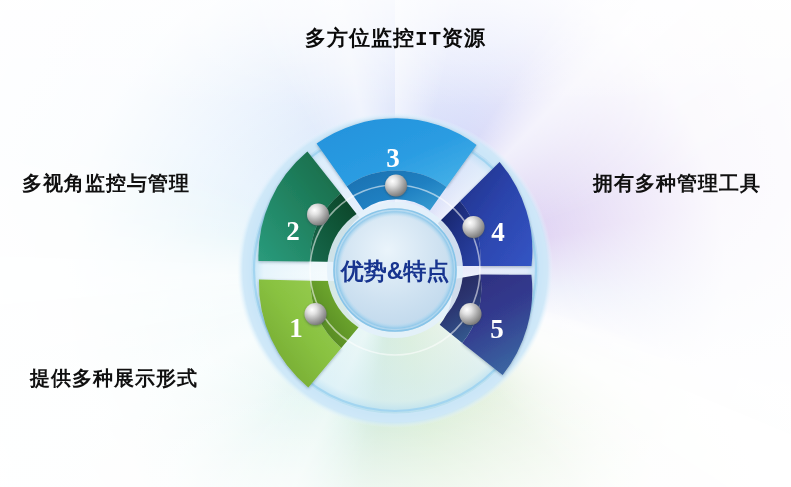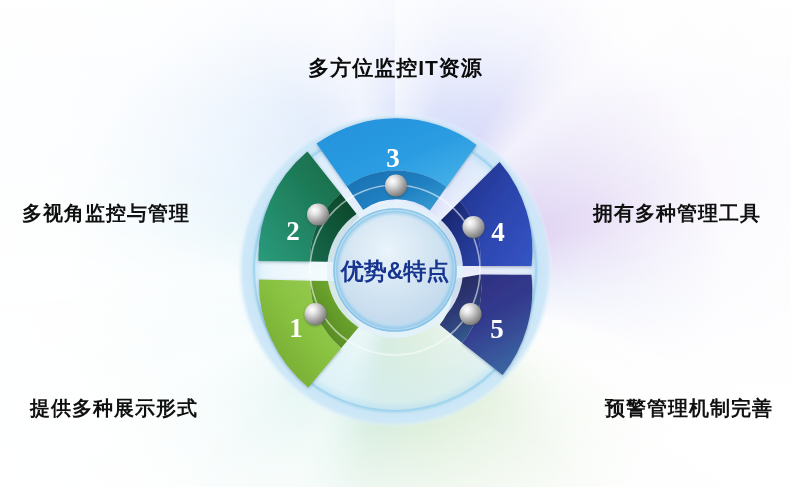--- a/index.html
+++ b/index.html
@@ -48,27 +48,26 @@
   .bg-fade{
     background:linear-gradient(180deg, rgba(255,255,255,.55) 0%, rgba(255,255,255,0) 22%, rgba(255,255,255,0) 78%, rgba(255,255,255,.45) 100%);
   }
 
   
   #wheel{position:absolute;left:0;top:0;width:791px;height:487px;}
 
   
   .label{
     position:absolute;
-    font-family:Liberation Sans, sans-serif;
+    font-family:Liberation Mono, monospace;
     font-weight:bold;
     font-size:20px;
     letter-spacing:1px;
     color:#101010;
     white-space:nowrap;
-    margin-top:30px;
   }
   #title-top{
     left:0;right:0;top:24px;text-align:center;
     font-size:21px;color:#0b0b0b;letter-spacing:1px;
   }
   #label-tl{left:22px;  top:170px;}
   #label-bl{left:30px;  top:365px;}
   #label-tr{right:30px; top:170px;}
   #label-br{right:18px; top:365px;}
 </style>
@@ -221,15 +220,14 @@
     <text x="498" y="241" text-anchor="middle" font-family="Liberation Serif, DejaVu Serif, serif" font-size="27" font-weight="bold" fill="#ffffff">4</text>
     <text x="497" y="338" text-anchor="middle" font-family="Liberation Serif, DejaVu Serif, serif" font-size="27" font-weight="bold" fill="#ffffff">5</text>
 
     <text x="395" y="279" text-anchor="middle" font-family="Liberation Sans, DejaVu Sans, sans-serif" font-size="23" font-weight="bold" fill="#17348f" id="svg-center-text">优势&amp;特点</text>
   </svg>
 
   <div class="label" id="title-top">多方位监控IT资源</div>
   <div class="label" id="label-bl">提供多种展示形式</div>
   <div class="label" id="label-tl">多视角监控与管理</div>
   <div class="label" id="label-tr">拥有多种管理工具</div>
-  <div class="label" id="label-br">预警管理机制完善</div>
 
 </div>
 
 </body></html>

